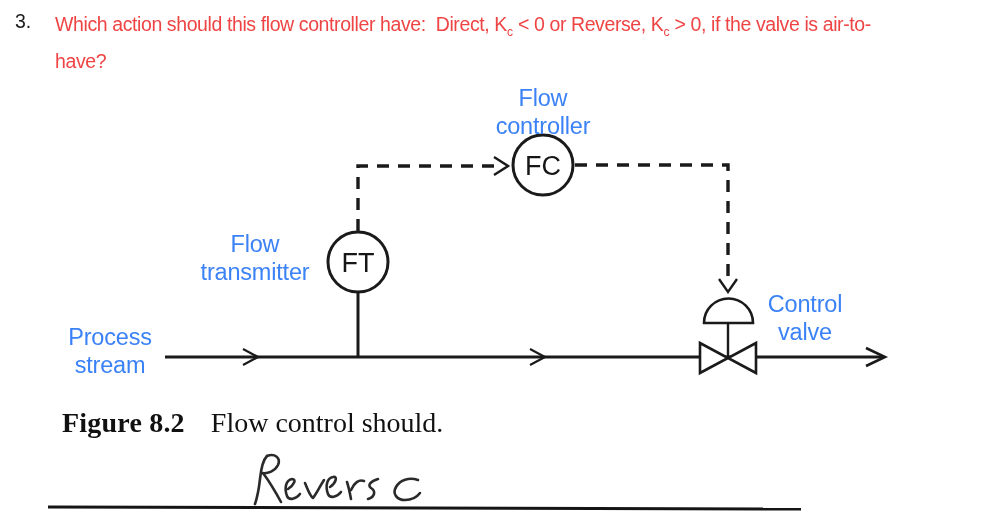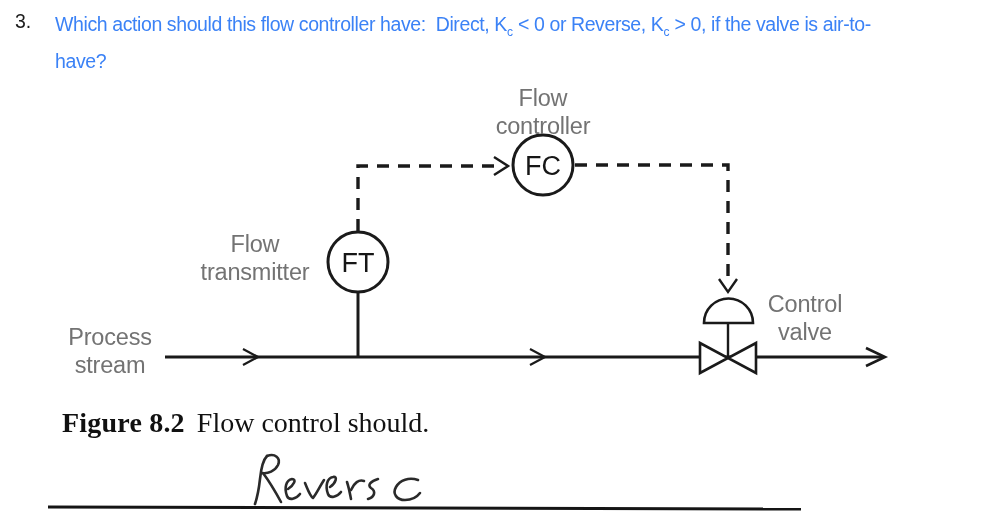--- a/index.html
+++ b/index.html
@@ -11,41 +11,41 @@
     font-family:"Liberation Sans",sans-serif;
     color:#1d1d1d;
   }
   
   .question{position:absolute;left:15px;top:10px;width:975px;}
   .q-row{display:flex;}
   .q-num{
     font-size:19.5px;letter-spacing:-0.2px;
     width:40px;flex:0 0 40px;color:#1c1c1c;
   }
-  .q-text{font-size:19.5px;letter-spacing:-0.4px;line-height:29px;color:#3b82f6;}
+  .q-text{font-size:19.5px;letter-spacing:-0.4px;line-height:29px;color:#ef4444;}
   .q-line{white-space:pre;}
   .q-text sub{font-size:0.62em;letter-spacing:0;}
   
   .diagram-svg{position:absolute;left:0;top:0;width:994px;height:526px;}
   .dlabel{
     position:absolute;text-align:center;
     font-size:23.5px;line-height:28px;letter-spacing:-0.2px;
-    color:#737373;white-space:pre-line;
+    color:#3b82f6;white-space:pre-line;
   }
   .lbl-controller{left:443px;top:84px;width:200px;}
   .lbl-transmitter{left:185px;top:230px;width:140px;}
   .lbl-valve{left:752px;top:290px;width:106px;}
   .lbl-stream{left:55px;top:323px;width:110px;}
   
   .caption{
     position:absolute;left:62px;top:407px;
     font-family:"Liberation Serif",serif;font-size:28px;color:#111;
     white-space:nowrap;
   }
-  .caption .cap-label{font-weight:bold;margin-right:12px;letter-spacing:0.2px;}
+  .caption .cap-label{font-weight:bold;margin-right:26px;letter-spacing:0.2px;}
   
   .answer-svg{position:absolute;left:0;top:440px;width:994px;height:86px;}
   .sr-only{
     position:absolute;width:1px;height:1px;overflow:hidden;
     clip:rect(0 0 0 0);white-space:nowrap;
   }
 </style>
 </head>
 <body>
 

